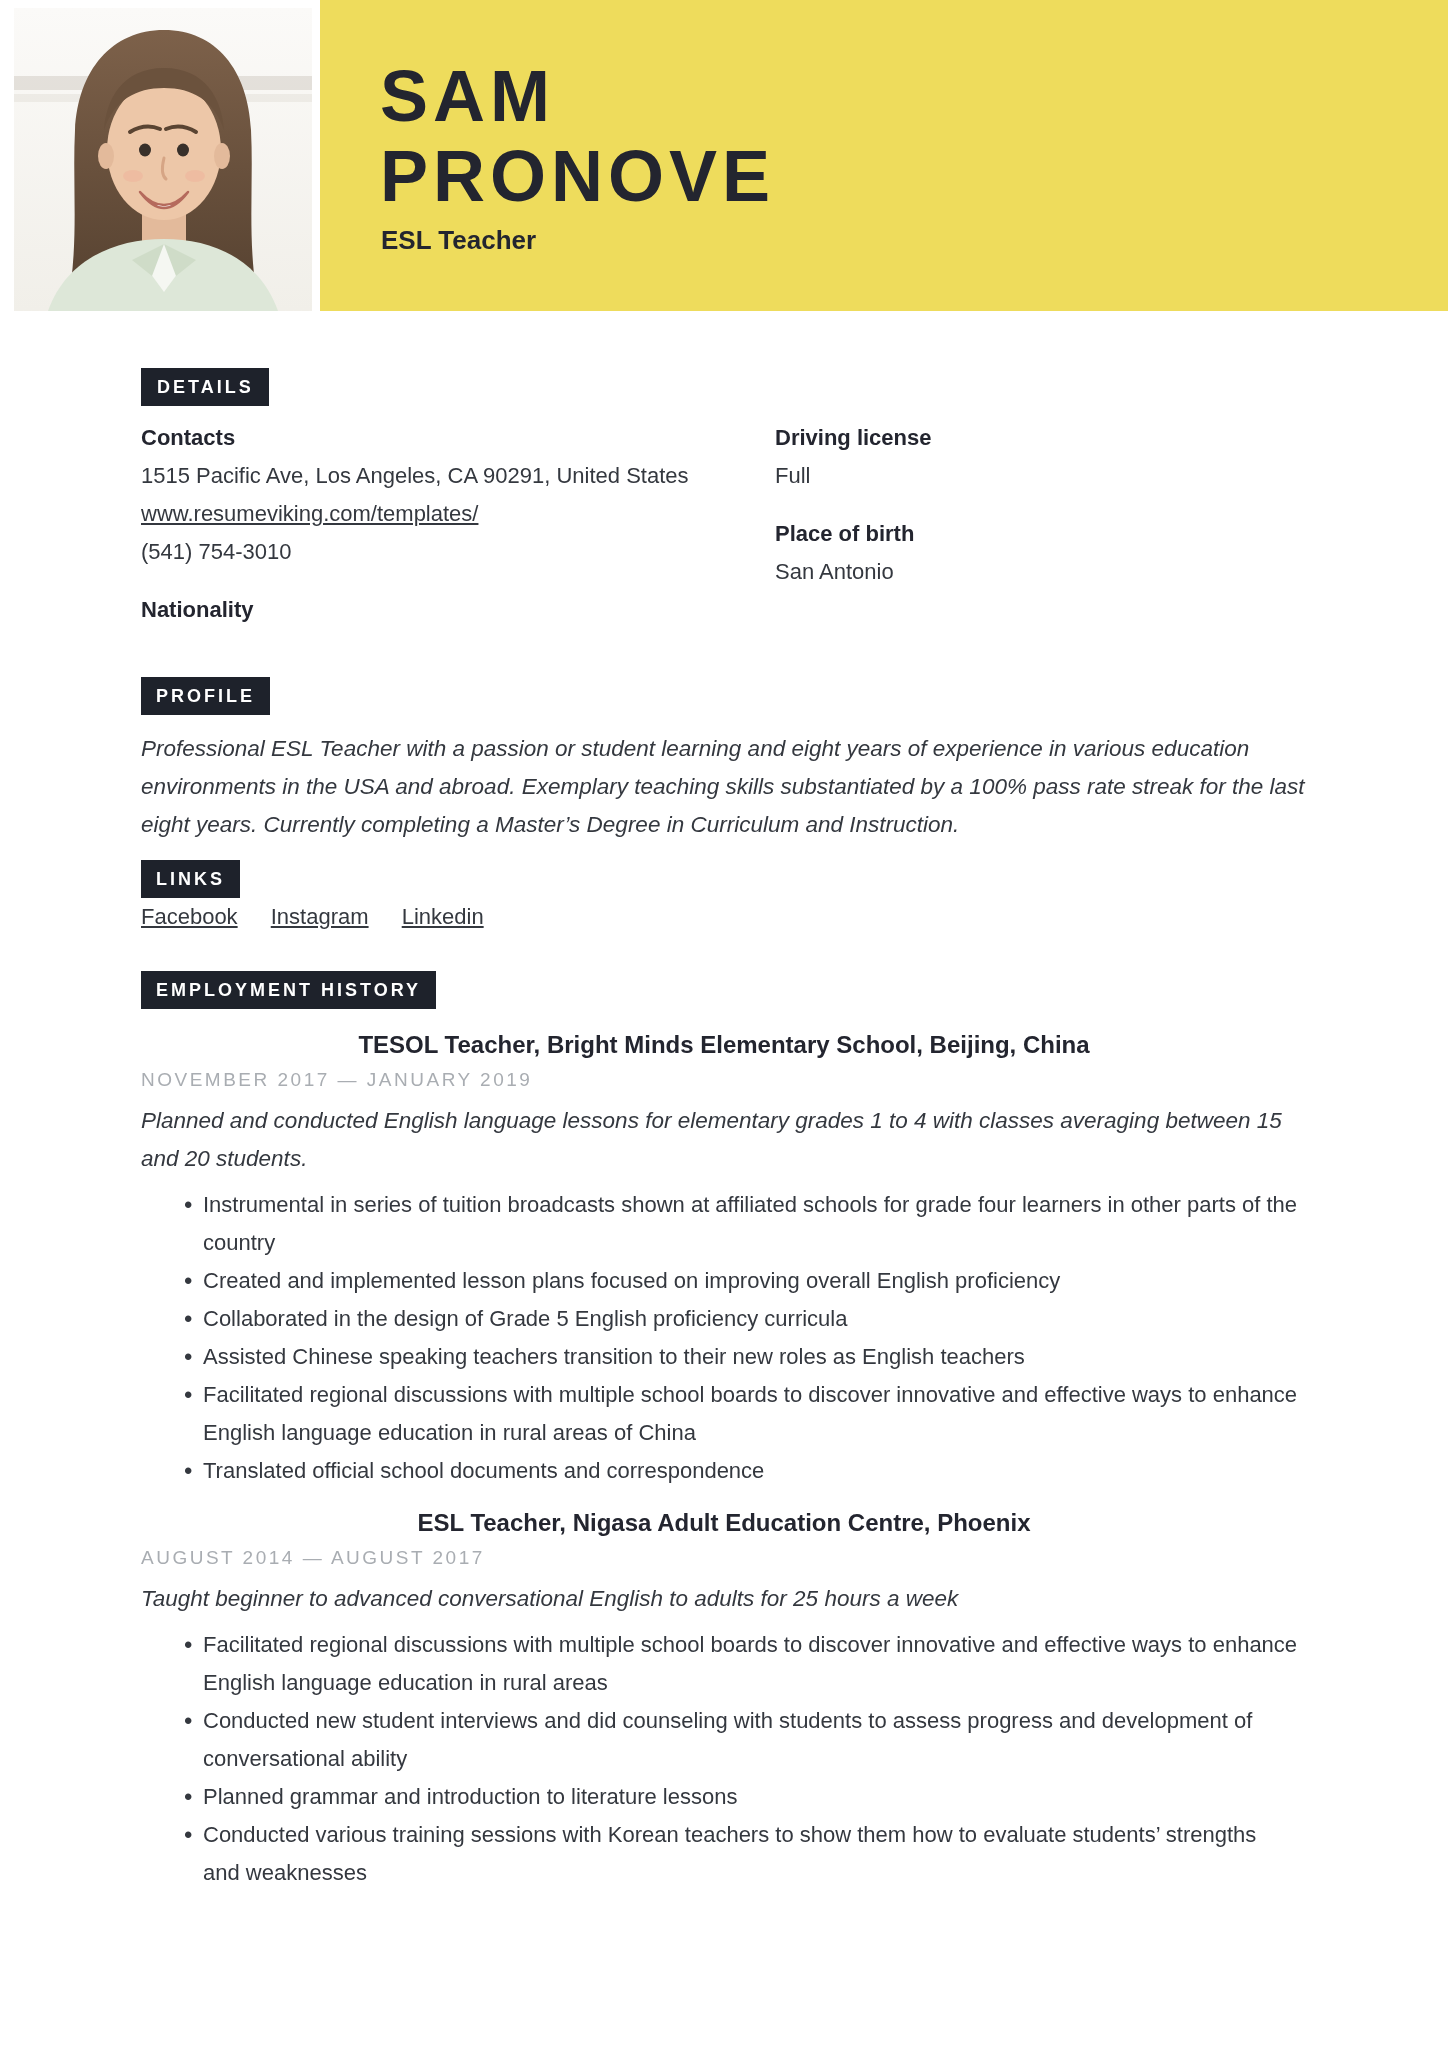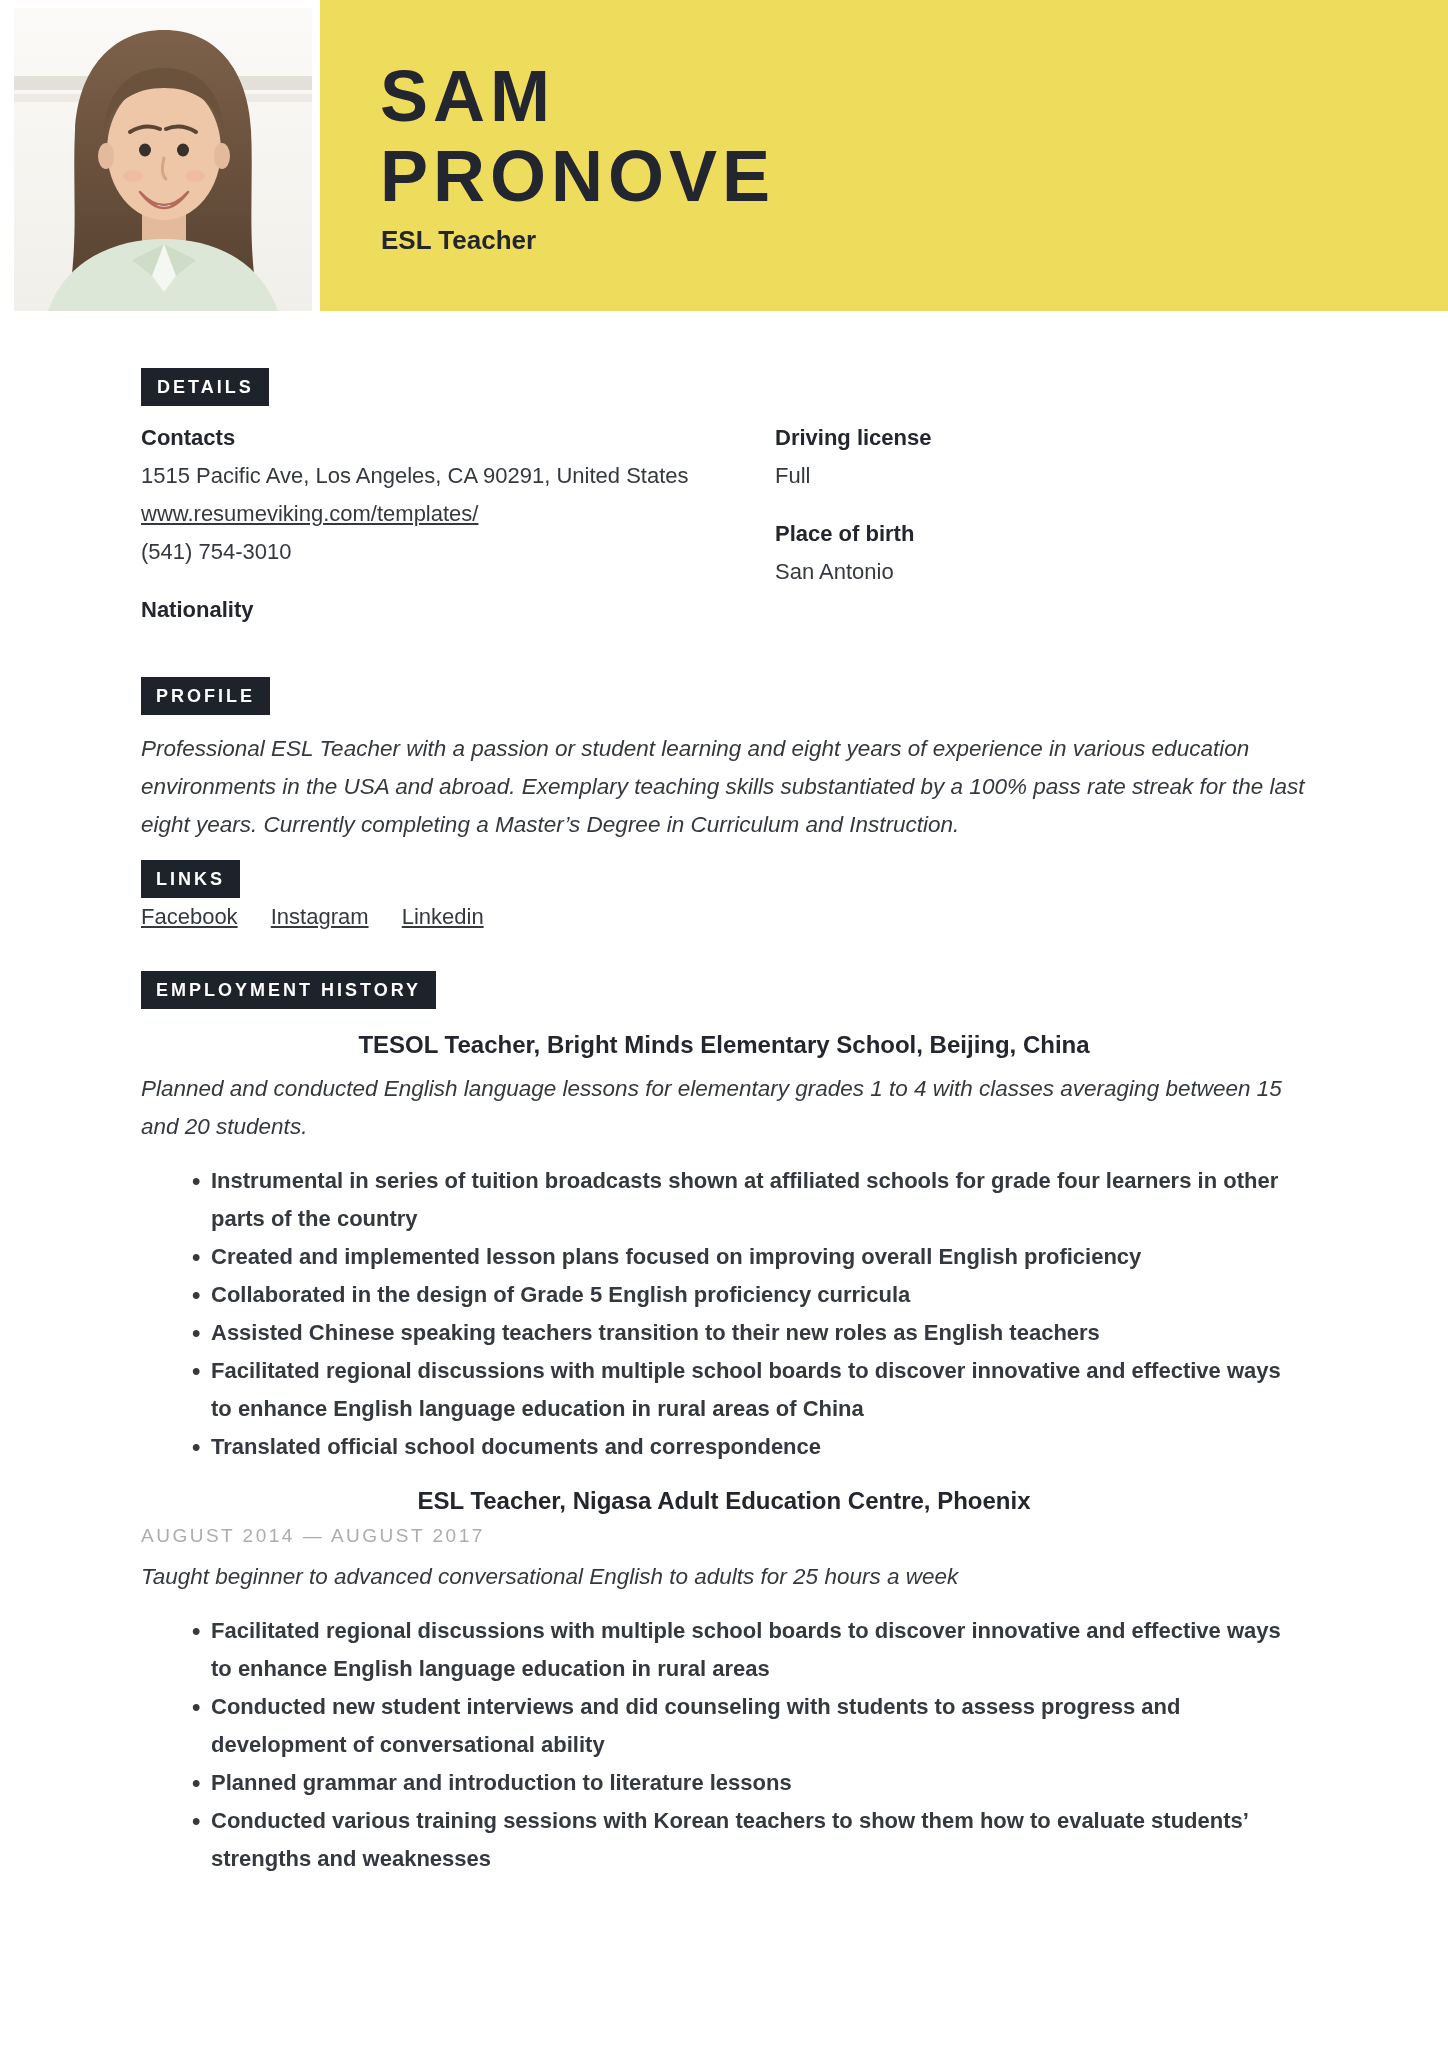--- a/index.html
+++ b/index.html
@@ -59,21 +59,21 @@
   .job + .job{margin-top:14px;}
   .job-title{font-size:24px;line-height:38px;font-weight:bold;color:#23252F;text-align:center;}
   .job-dates{
     font-size:19px;line-height:32px;letter-spacing:2.5px;
     color:#A9ADB2;
   }
   .job-summary{
     margin-top:6px;font-size:22.5px;line-height:38px;
     font-style:italic;color:#34383F;
   }
-  ul.bullets{margin:16px;padding:0 0 0 54px;list-style:none;font-weight:bold;}
+  ul.bullets{margin:8px;padding:0 0 0 54px;list-style:none;}
   ul.bullets li{
     position:relative;font-size:22px;line-height:38px;color:#34383F;
   }
   ul.bullets li::before{
     content:"\2022";
     position:absolute;left:-19px;top:0;
     font-size:24px;color:#34383F;
   }
 </style>
 </head>
@@ -180,20 +180,21 @@
       <span class="ulink">Instagram</span>
       <span class="ulink">Linkedin</span>
     </div>
 
     <div>
       <span class="badge badge-employment">EMPLOYMENT HISTORY</span>
     </div>
 
     <div class="job">
       <div class="job-title">TESOL Teacher, Bright Minds Elementary School, Beijing, China</div>
+      <div class="job-dates">NOVEMBER 2017 — JANUARY 2019</div>
       <div class="job-summary">Planned and conducted English language lessons for elementary grades 1 to 4 with classes averaging between 15 and 20 students.</div>
       <ul class="bullets">
         <li>Instrumental in series of tuition broadcasts shown at affiliated schools for grade four learners in other parts of the country</li>
         <li>Created and implemented lesson plans focused on improving overall English proficiency</li>
         <li>Collaborated in the design of Grade 5 English proficiency curricula</li>
         <li>Assisted Chinese speaking teachers transition to their new roles as English teachers</li>
         <li>Facilitated regional discussions with multiple school boards to discover innovative and effective ways to enhance English language education in rural areas of China</li>
         <li>Translated official school documents and correspondence</li>
       </ul>
     </div>

